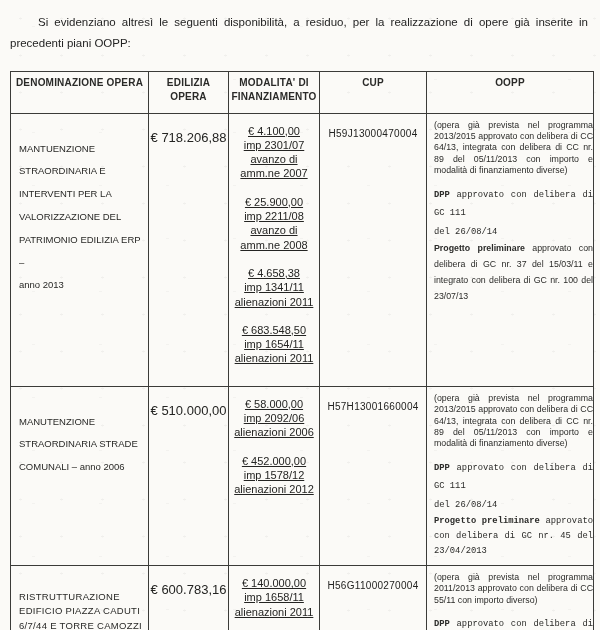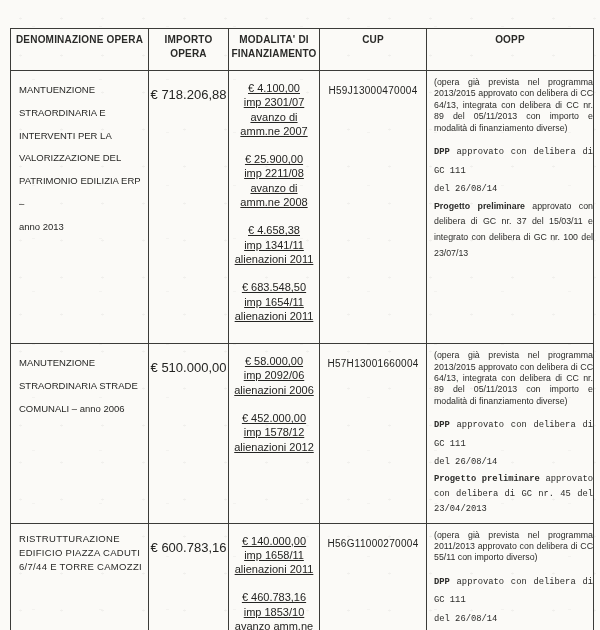--- a/index.html
+++ b/index.html
@@ -46,21 +46,21 @@
     vertical-align: middle;
     letter-spacing: 0.2px;
     color: #2a2a28;
     height: 42px;
     padding: 4px 2px;
     line-height: 1.4;
     white-space: pre-line;
   }
   td.denom {
     font-size: 9.5px;
-    padding: 8px 6px 6px 8px;
+    padding: 24px 6px 6px 8px;
     white-space: pre-line;
     color: #282826;
   }
   tr.r0 td.denom, tr.r1 td.denom { line-height: 2.4; }
   tr.r2 td.denom { line-height: 1.5; letter-spacing: 0.3px; }
   td.importo {
     font-size: 13px;
     text-align: center;
     padding-top: 16px;
     color: #242422;
@@ -109,33 +109,34 @@
   .b { font-weight: bold; }
   tr.r0 { height: 227px; }
   tr.r1 { height: 150px; }
   tr.r2 { height: 122px; }
 </style>
 </head>
 <body>
 
 <div class="page">
 
+  <p class="intro">Si evidenziano altresì le seguenti disponibilità, a residuo, per la realizzazione di opere già inserite in precedenti piani OOPP:</p>
 
   <table class="opere">
     <colgroup>
       <col style="width:138px">
       <col style="width:80px">
       <col style="width:91px">
       <col style="width:107px">
       <col style="width:167px">
     </colgroup>
     <thead>
       <tr>
         <th>DENOMINAZIONE OPERA</th>
-        <th>IMPORTO
+        <th>EDILIZIA
 OPERA</th>
         <th>MODALITA' DI
 FINANZIAMENTO</th>
         <th>CUP</th>
         <th>OOPP</th>
       </tr>
     </thead>
     <tbody>
 
       <tr class="r0">

